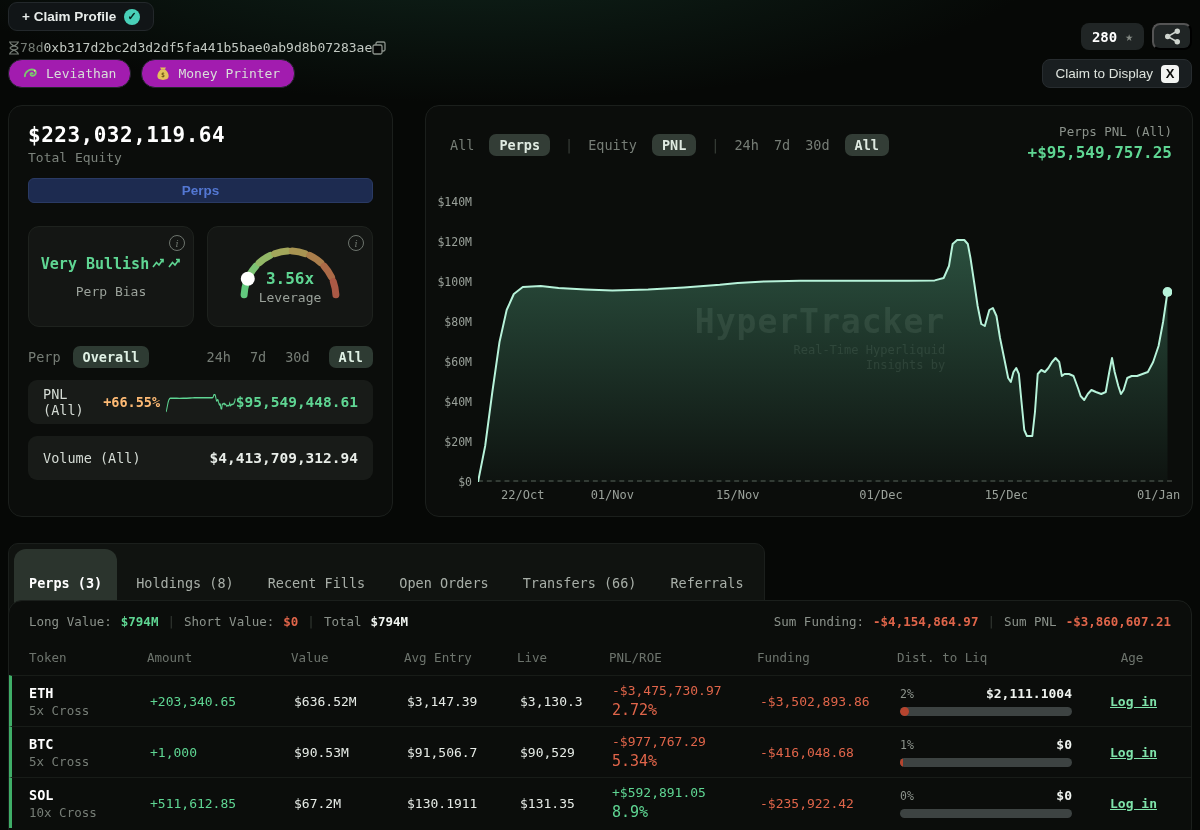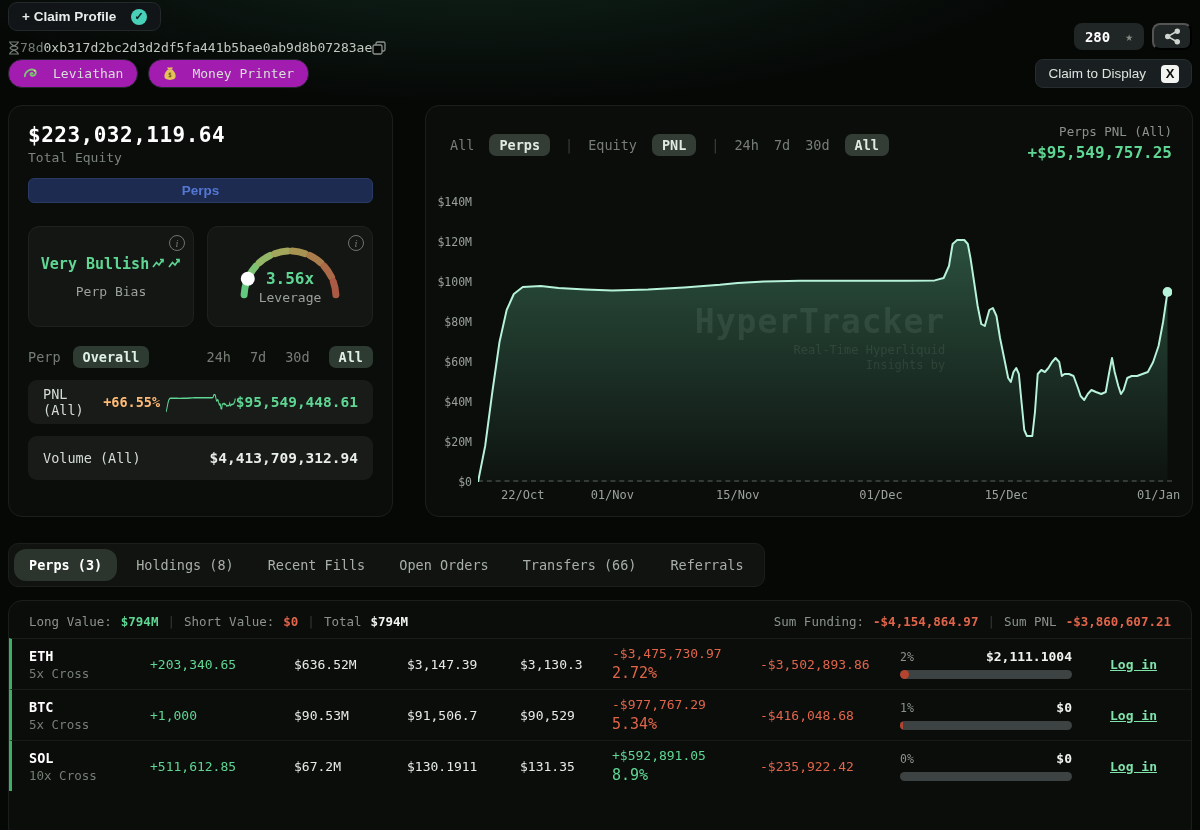--- a/index.html
+++ b/index.html
@@ -8,21 +8,21 @@
     width:1200px; height:830px; position:relative; overflow:hidden;
     background:#060806;
     font-family:"DejaVu Sans Mono", monospace;
     color:#c9d1c9; font-size:13px;
   }
   body::before{
     content:""; position:absolute; inset:0; pointer-events:none;
     background:radial-gradient(ellipse 900px 260px at 40% -8%, rgba(28,74,56,.45), transparent 65%);
   }
   .abs { position:absolute; }
-  .pill { display:inline-flex; align-items:center; gap:15px; border-radius:9px; }
+  .pill { display:inline-flex; align-items:center; gap:8px; border-radius:9px; }
 
   
   .claim-btn { left:8px; top:2px; height:29px; padding:0 13px; background:#111517; border:1px solid #23282b; color:#e8ecea; font-weight:bold; font-size:13.5px; }
   .seal { width:16px; height:16px; border-radius:50%; background:#49d0b8; color:#06231c; font-size:11px; font-weight:bold; display:flex; align-items:center; justify-content:center; }
   .score-pill { right:56px; top:23px; height:27px; padding:0 11px; background:#202525; color:#fff; font-weight:bold; font-size:14px; border-radius:8px; }
   .star { color:#858b85; font-size:13px; }
   .share-pill { right:8px; top:23px; height:27px; width:40px; justify-content:center; background:#202525; border-radius:8px; }
   .addr-row { left:8px; top:40px; display:flex; align-items:center; color:#c3cac3; font-size:13px; }
   .addr-age { color:#767d76; }
   .badge-row { left:8px; top:59px; display:flex; gap:10px; }
@@ -74,21 +74,21 @@
   .plot { position:relative; width:100%; height:100%; }
   .plot svg { display:block; width:100%; height:100%; }
   .watermark { position:absolute; left:50%; top:36%; transform:translateX(-52%); text-align:center; pointer-events:none; }
   .wm-title { font-size:33px; font-weight:bold; color:rgba(210,240,220,.09); letter-spacing:1px; }
   .wm-sub { font-size:12px; color:rgba(210,240,220,.10); text-align:right; margin-top:2px; line-height:1.3; }
   .xlabels { position:relative; margin-left:44px; height:20px; margin-top:6px; }
   .xtick { position:absolute; transform:translateX(-50%); color:#9aa19a; font-size:12px; }
 
   
   .tabsbar { left:8px; top:543px; background:#101310; border:1px solid #1b1f1c; border-radius:10px; padding:5px; display:flex; align-items:center; gap:4px; }
-  .tab { padding:8px 15px; color:#a8afa8; font-size:13.5px; border-radius:12px; }
+  .tab { padding:26px 15px; color:#a8afa8; font-size:13.5px; border-radius:12px; }
   .tab.active { background:#2b342d; color:#fff; font-weight:bold; }
 
   
   .table-panel { left:8px; top:600px; width:1184px; height:242px; padding:0; overflow:hidden; }
   .summary { display:flex; align-items:center; padding:13px 20px 9px 20px; font-size:12.5px; color:#8b928b; gap:9px; }
   .sep { color:#343a34; }
   .g { color:#5fd693; font-weight:bold; }
   .r { color:#e0654a; font-weight:bold; }
   .w { color:#f0f4f0; font-weight:bold; }
   .spacer { flex:1; }
@@ -323,20 +323,31 @@
     <span>Total</span>
     <span class="w">$794M</span>
     <span class="spacer"></span>
     <span>Sum Funding:</span>
     <span class="r">-$4,154,864.97</span>
     <span class="sep">|</span>
     <span>Sum PNL</span>
     <span class="r">-$3,860,607.21</span>
   </div>
 
+  <div class="thead">
+    <div>Token</div>
+    <div>Amount</div>
+    <div>Value</div>
+    <div>Avg Entry</div>
+    <div>Live</div>
+    <div>PNL/ROE</div>
+    <div>Funding</div>
+    <div>Dist. to Liq</div>
+    <div class="agecell">Age</div>
+  </div>
 
   <div class="trow">
     <div class="cell-token">
       <div class="tok">ETH</div>
       <div class="lev">5x Cross</div>
     </div>
     <div class="amt">+203,340.65</div>
     <div class="num">$636.52M</div>
     <div class="num">$3,147.39</div>
     <div class="num">$3,130.3</div>

